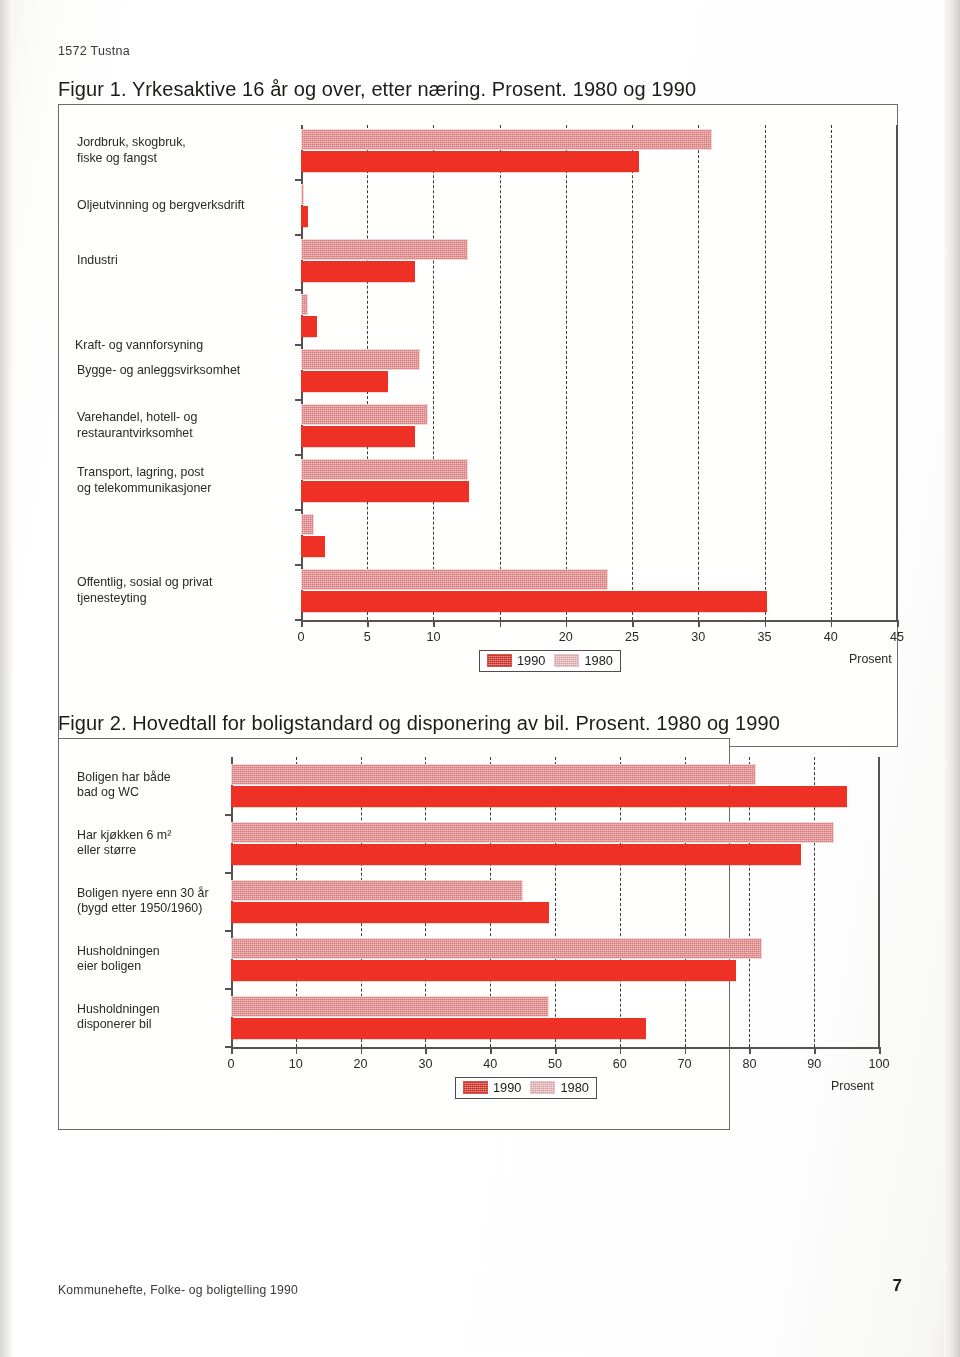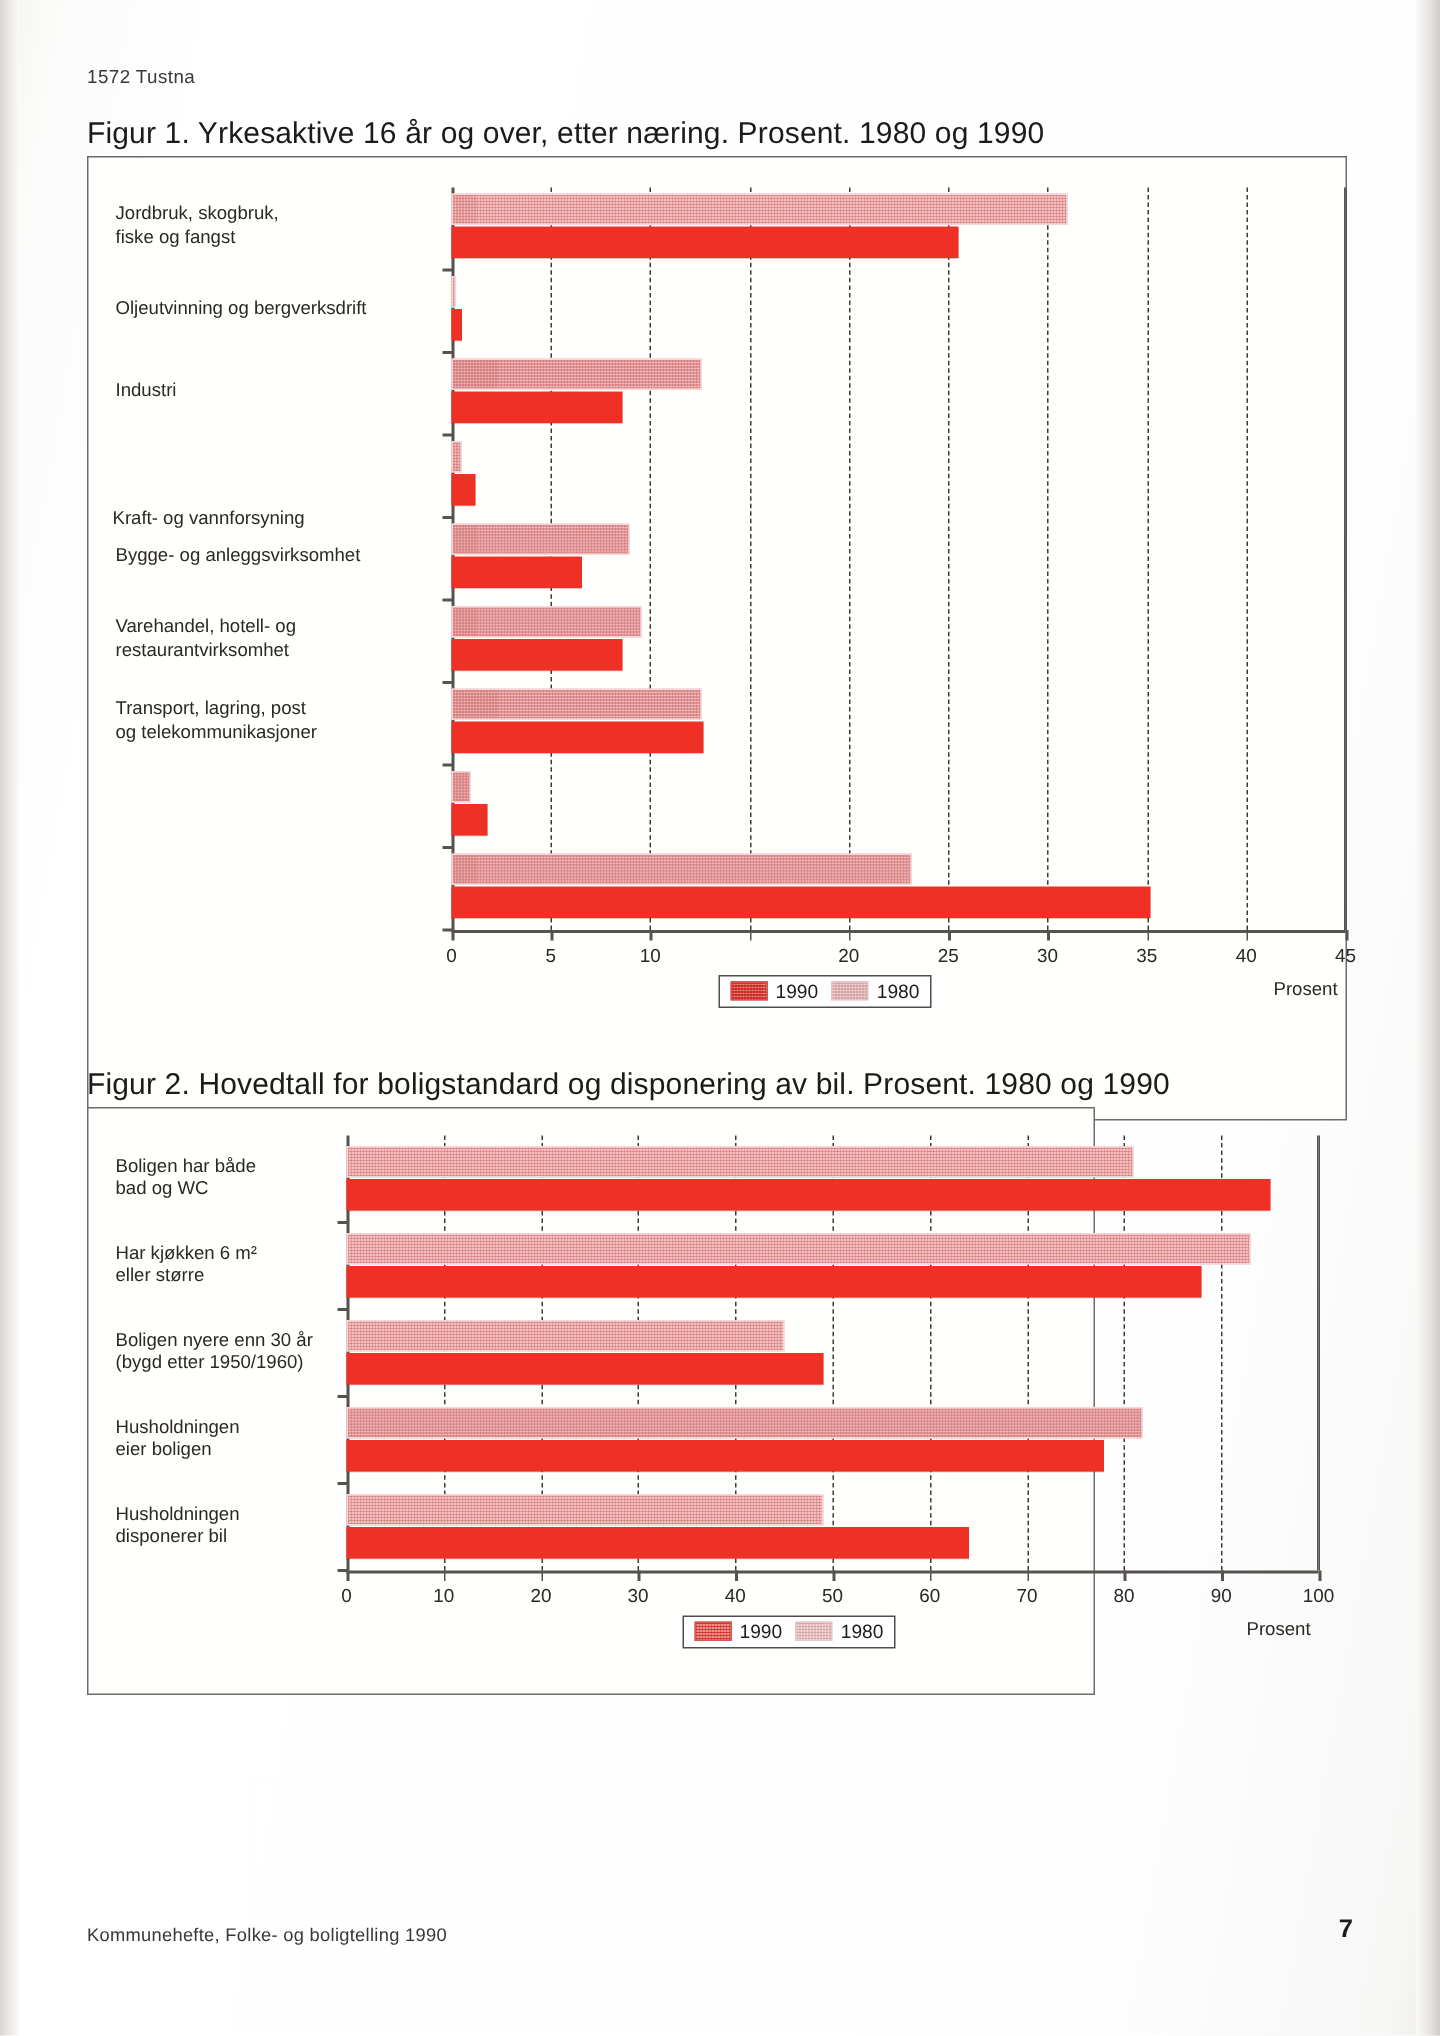--- a/index.html
+++ b/index.html
@@ -254,20 +254,22 @@
   <div class="cat-label" style="left: 18px; width: 218px; top: 30px;">Jordbruk, skogbruk,
 fiske og fangst</div>
       <div class="cat-label" style="left: 18px; width: 218px; top: 92.75px;">Oljeutvinning og bergverksdrift</div>
       <div class="cat-label" style="left: 18px; width: 218px; top: 147.75px;">Industri</div>
       <div class="cat-label" style="left: 16px; width: 218px; top: 202.75px; margin-top: 30px;">Kraft- og vannforsyning</div>
       <div class="cat-label" style="left: 18px; width: 218px; top: 257.75px;">Bygge- og anleggsvirksomhet</div>
       <div class="cat-label" style="left: 18px; width: 218px; top: 305px;">Varehandel, hotell- og
 restaurantvirksomhet</div>
       <div class="cat-label" style="left: 18px; width: 218px; top: 360px;">Transport, lagring, post
 og telekommunikasjoner</div>
+      <div class="cat-label" style="left: 18px; width: 218px; top: 470px;">Offentlig, sosial og privat
+tjenesteyting</div>
       <div class="axis-line" style="left: 242px; top: 515px; width: 596px;"></div>
       <div class="tick" style="left: 242px; top: 515px;"></div>
       <div class="xlab" style="left: 242px; top: 525px;">0</div>
       <div class="tick" style="left: 308.222px; top: 515px;"></div>
       <div class="xlab" style="left: 308.222px; top: 525px;">5</div>
       <div class="tick" style="left: 374.444px; top: 515px;"></div>
       <div class="xlab" style="left: 374.444px; top: 525px;">10</div>
       <div class="tick" style="left: 440.667px; top: 515px;"></div>
       <div class="xlab" style="left: 440.667px; top: 546px;">15</div>
       <div class="tick" style="left: 506.889px; top: 515px;"></div>

